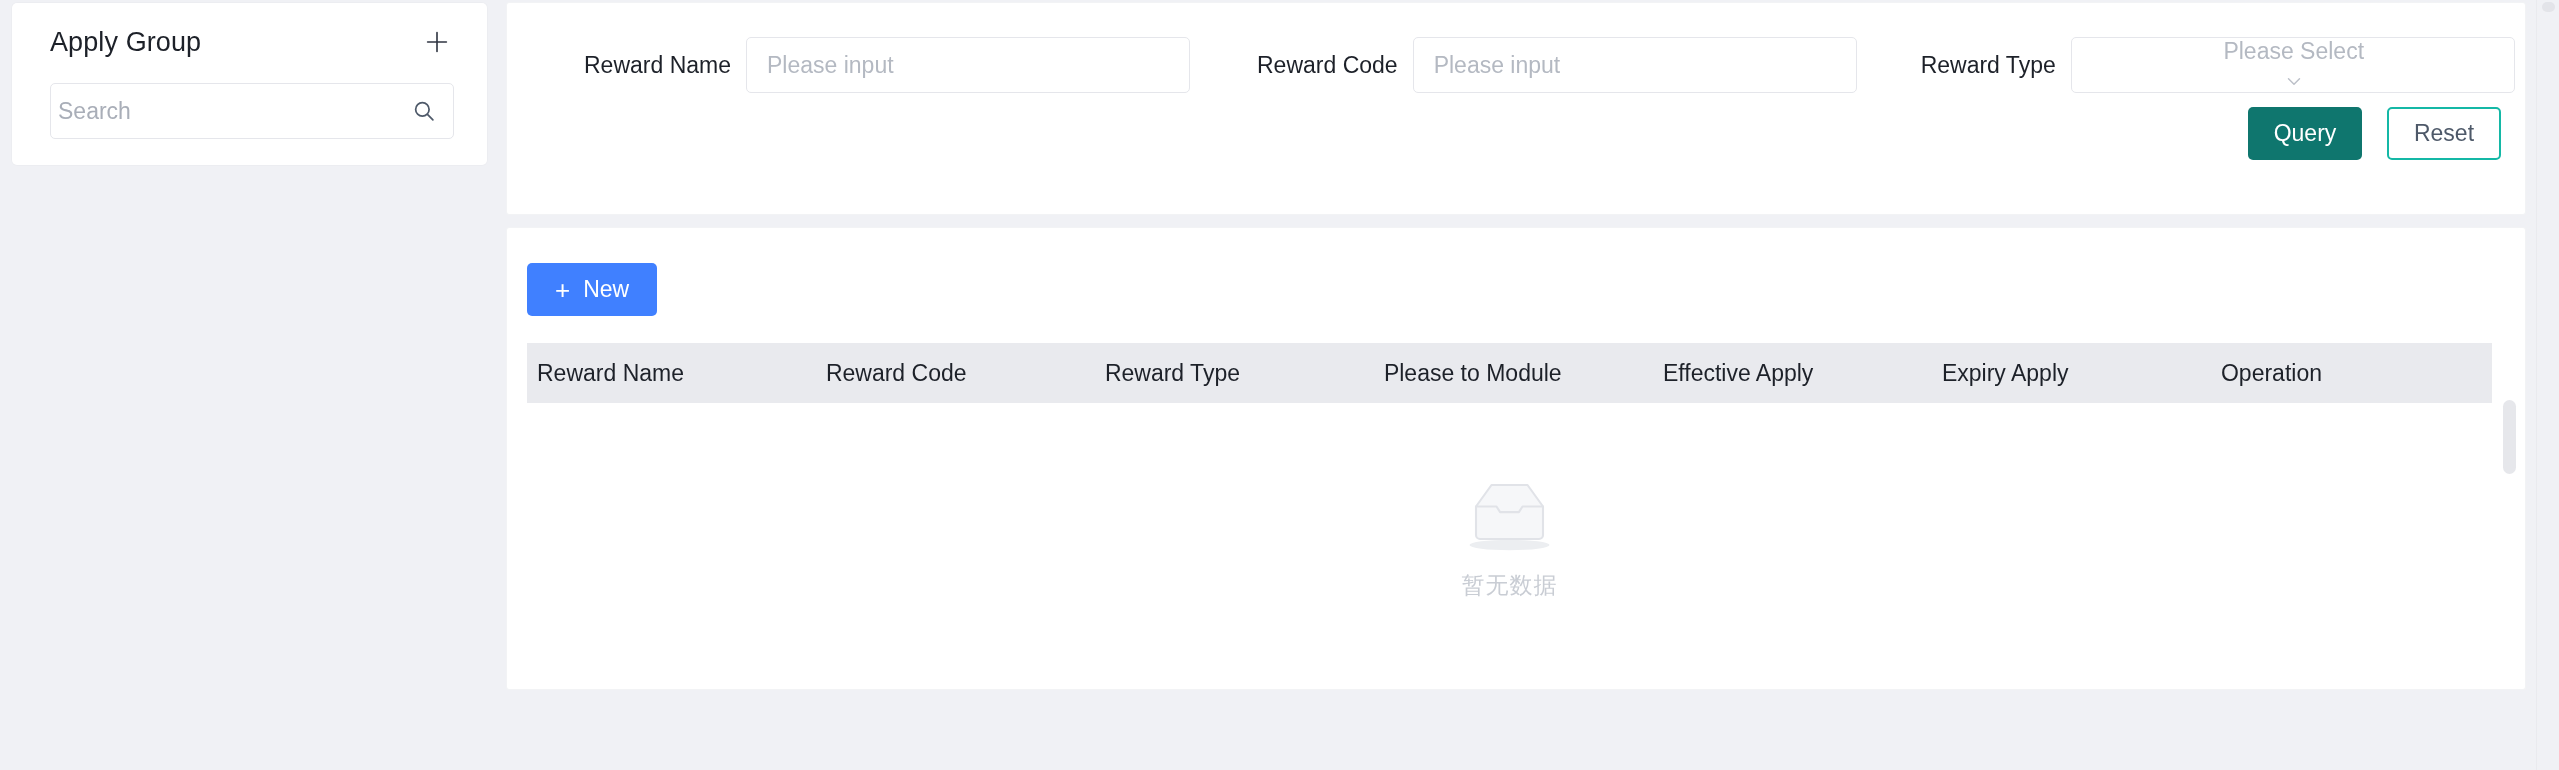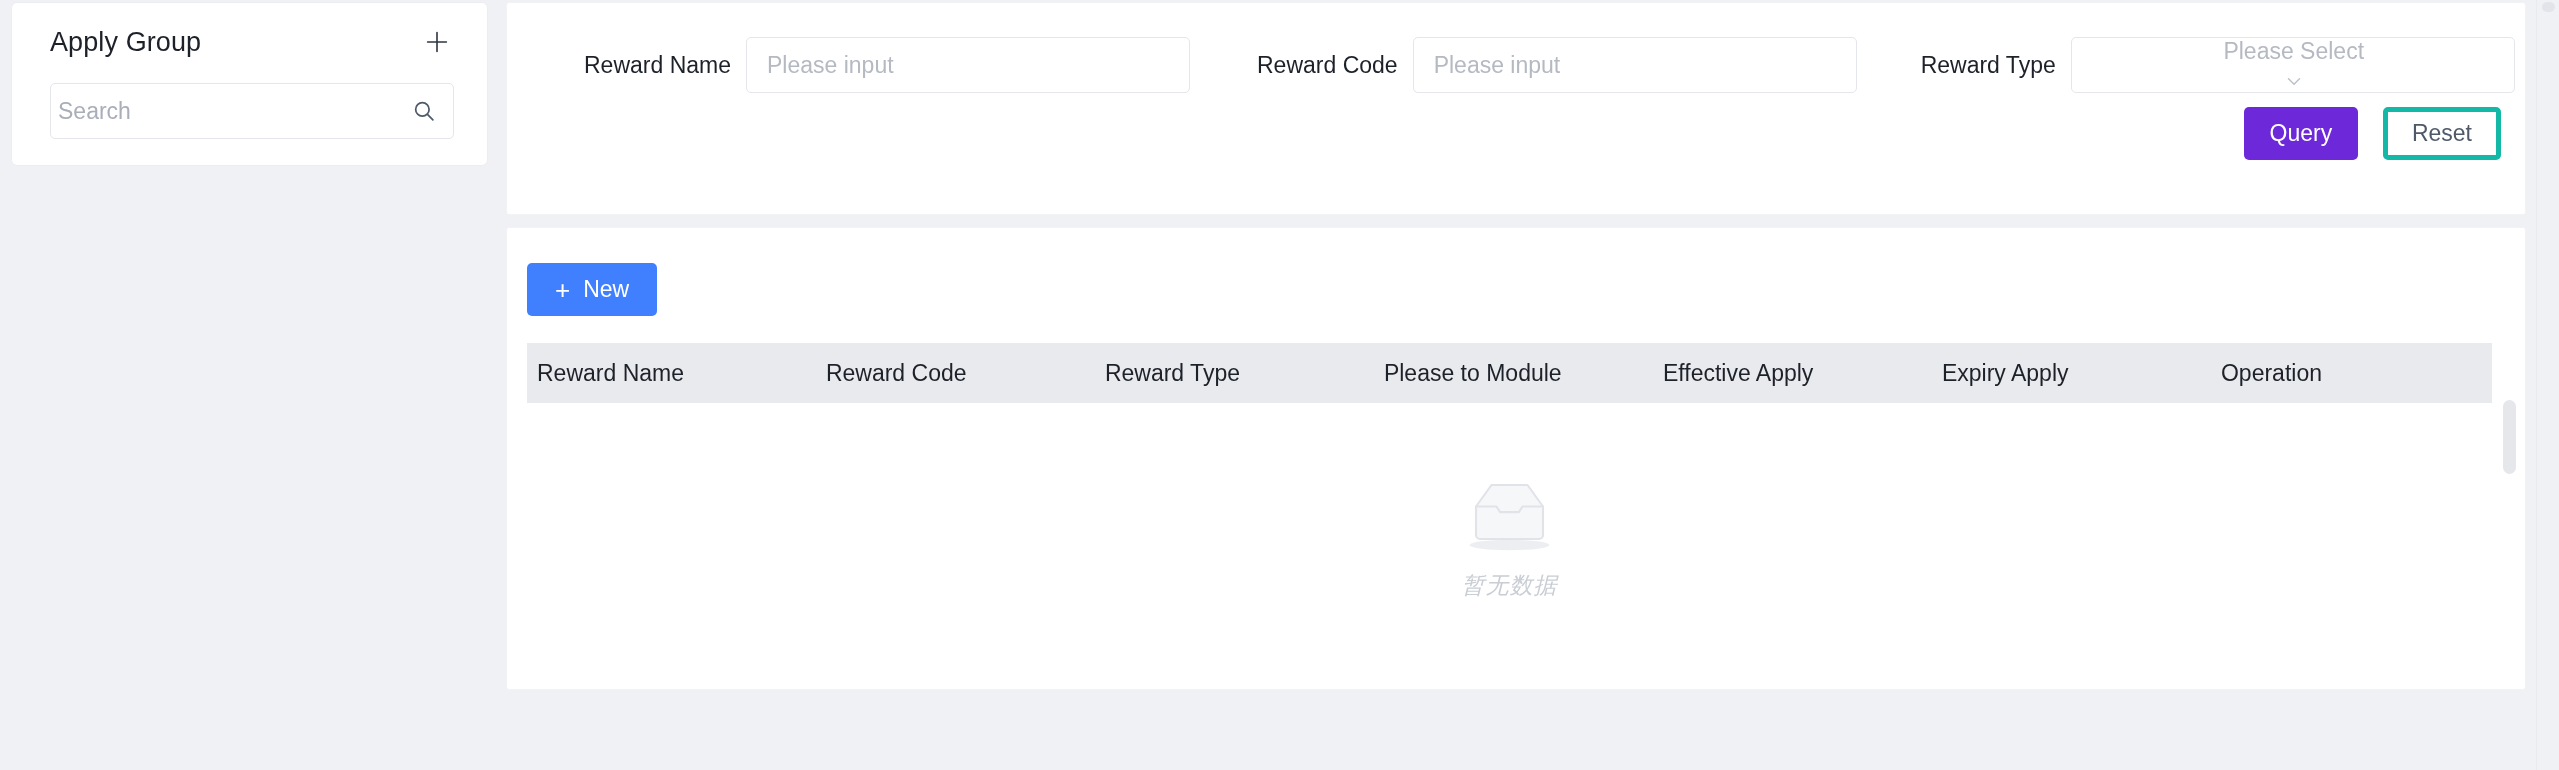--- a/index.html
+++ b/index.html
@@ -191,28 +191,28 @@
     display: inline-flex;
     align-items: center;
     justify-content: center;
     cursor: pointer;
     border: 1px solid transparent;
     padding: 0 24px;
     white-space: nowrap;
     line-height: 1;
   }
   .btn-primary {
-    background: #6d28d9;
+    background: #0f766e;
     color: #ffffff;
   }
 
   .btn-default {
     background: #ffffff;
     color: #4e5969;
-    border: 5px solid #14b8a6;
+    border: 2px solid #14b8a6;
   }
 
   
   .table-card {
     margin-top: 12px;
     height: 463px;
     padding: 35px 33px 0 20px;
     overflow: hidden;
     position: relative;
   }
@@ -269,21 +269,20 @@
     padding-top: 68px;
   }
 
   .empty-icon { display: block; }
 
   .empty-text {
     margin-top: 7px;
     font-size: 23px;
     color: #c9cdd4;
     letter-spacing: 1px;
-    font-style: italic;
   }
 
   
   .page-scrollbar {
     position: absolute;
     top: 0;
     right: 0;
     width: 23px;
     height: 770px;
     background: #f0f1f5;

